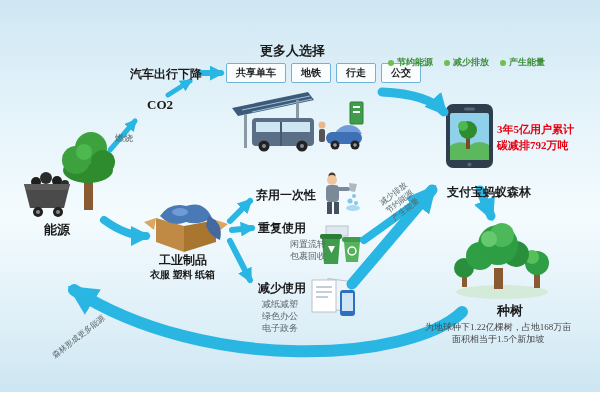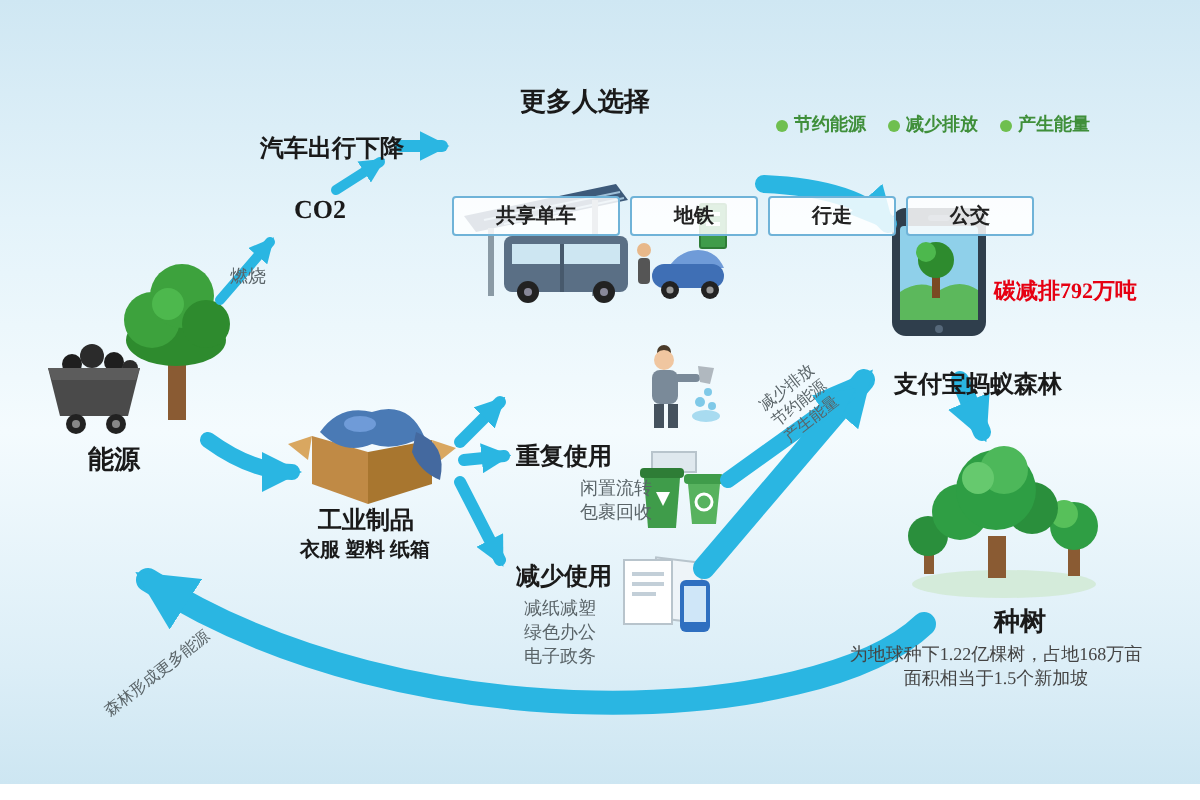--- a/index.html
+++ b/index.html
@@ -10,21 +10,21 @@
   }
   .lbl{position:absolute;font-weight:bold;color:#1a1a1a;white-space:nowrap;}
   .lb13{font-size:13px;}
   .lb12{font-size:12px;}
   .lb10{font-size:10px;}
   .note{position:absolute;font-size:9px;color:#5a6468;line-height:12px;white-space:nowrap;}
   .red{position:absolute;font-size:11px;font-weight:bold;color:#e60012;white-space:nowrap;}
   .optrow{position:absolute;display:flex;gap:5px;}
   .optbox{
     border:1px solid #6fb3d8;background:rgba(255,255,255,.85);color:#222;
-    font-size:10px;font-weight:bold;padding:2px 21px;border-radius:2px;white-space:nowrap;margin-top:35px;
+    font-size:10px;font-weight:bold;padding:2px 9px;border-radius:2px;white-space:nowrap;
   }
   .benefits{position:absolute;display:flex;gap:11px;align-items:center;}
   .benefit-item{display:flex;align-items:center;gap:3px;font-size:9px;color:#3f8f3a;font-weight:bold;white-space:nowrap;}
   .dot{width:6px;height:6px;border-radius:50%;background:#6fbf4f;display:inline-block;}
   .rot{transform-origin:left top;}
   svg.layer{position:absolute;left:0;top:0;pointer-events:none;}
 </style>
 </head>
 <body>
 
@@ -186,20 +186,21 @@
 
   <div class="lbl lb12" style="left:130px;top:66px;">汽车出行下降</div>
   <div class="lbl lb13" style="left:147px;top:97px;">CO2</div>
   <div class="note" style="left:115px;top:132px;">燃烧</div>
 
   <div class="lbl lb13" style="left:44px;top:221px;">能源</div>
 
   <div class="lbl lb12" style="left:159px;top:252px;">工业制品</div>
   <div class="lbl lb10" style="left:150px;top:268px;text-align:center;">衣服 塑料 纸箱</div>
 
+  <div class="lbl lb12" style="left:256px;top:187px;">弃用一次性</div>
   <div class="lbl lb12" style="left:258px;top:220px;">重复使用</div>
   <div class="note" style="left:262px;top:238px;margin-left:28px;">
     <div>闲置流转</div>
     <div>包裹回收</div>
   </div>
   <div class="lbl lb12" style="left:258px;top:280px;">减少使用</div>
   <div class="note" style="left:262px;top:298px;">
     <div>减纸减塑</div>
     <div>绿色办公</div>
     <div>电子政务</div>
@@ -213,20 +214,21 @@
     <span class="benefit-item">
       <span class="dot"></span>
       <span>减少排放</span>
     </span>
     <span class="benefit-item">
       <span class="dot"></span>
       <span>产生能量</span>
     </span>
   </div>
 
+  <div class="red" style="left:497px;top:122px;">3年5亿用户累计</div>
   <div class="red" style="left:497px;top:138px;text-align:center;">碳减排792万吨</div>
   <div class="lbl lb12" style="left:447px;top:172px;margin-top:12px;">支付宝蚂蚁森林</div>
 
   <div class="note rot" style="left:378px;top:200px;transform:rotate(-38deg);font-size:8px;line-height:10px;">
     <div>减少排放</div>
     <div>节约能源</div>
     <div>产生能量</div>
   </div>
 
   <div class="lbl lb13" style="left:497px;top:302px;">种树</div>

